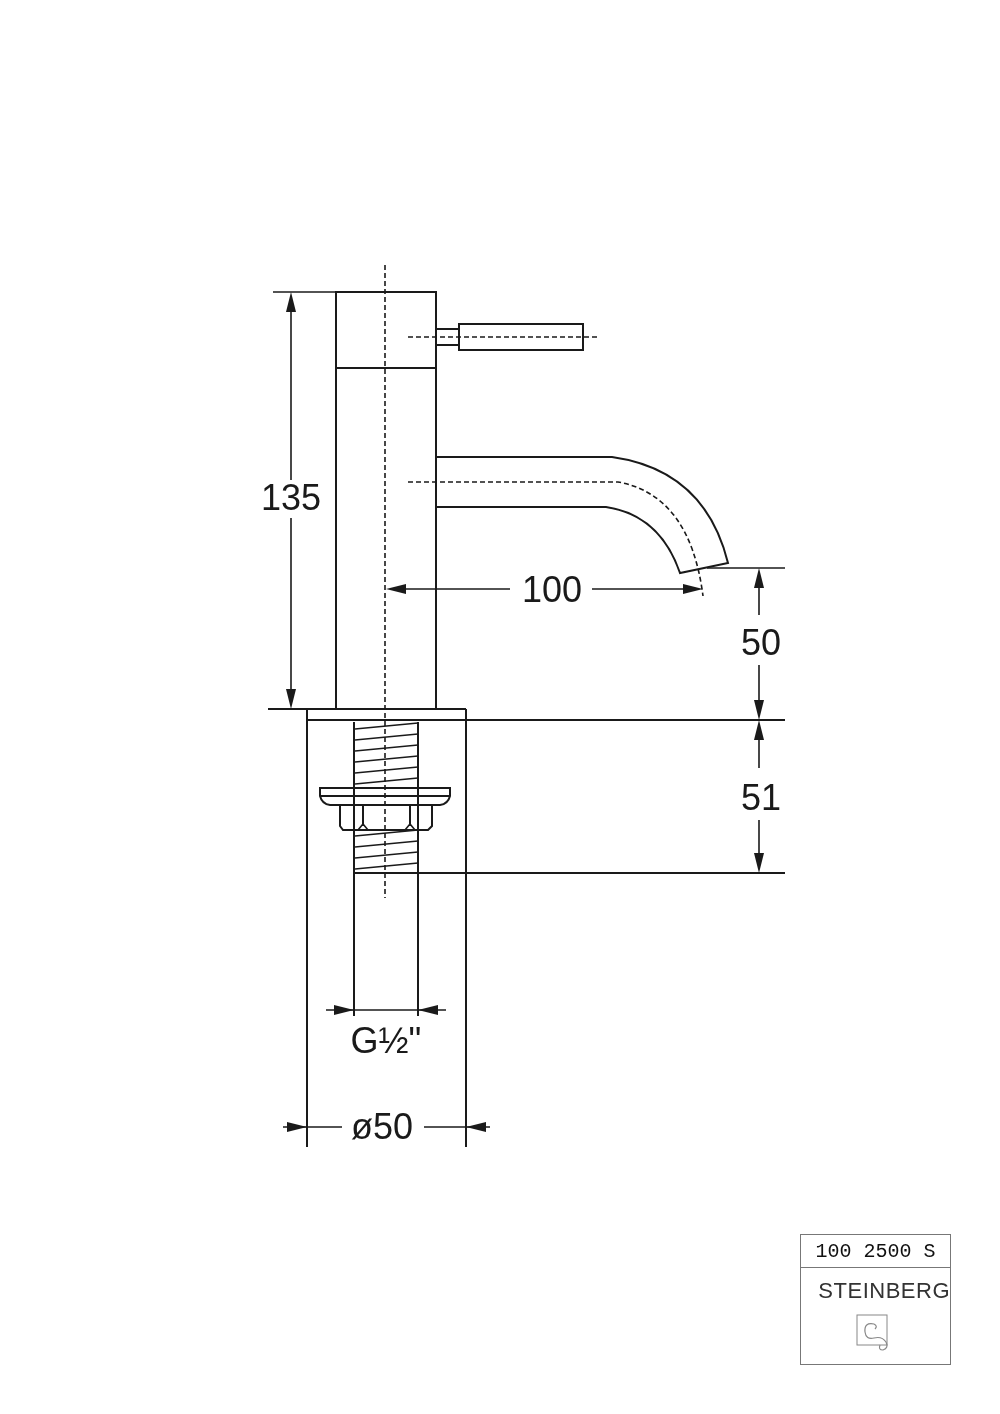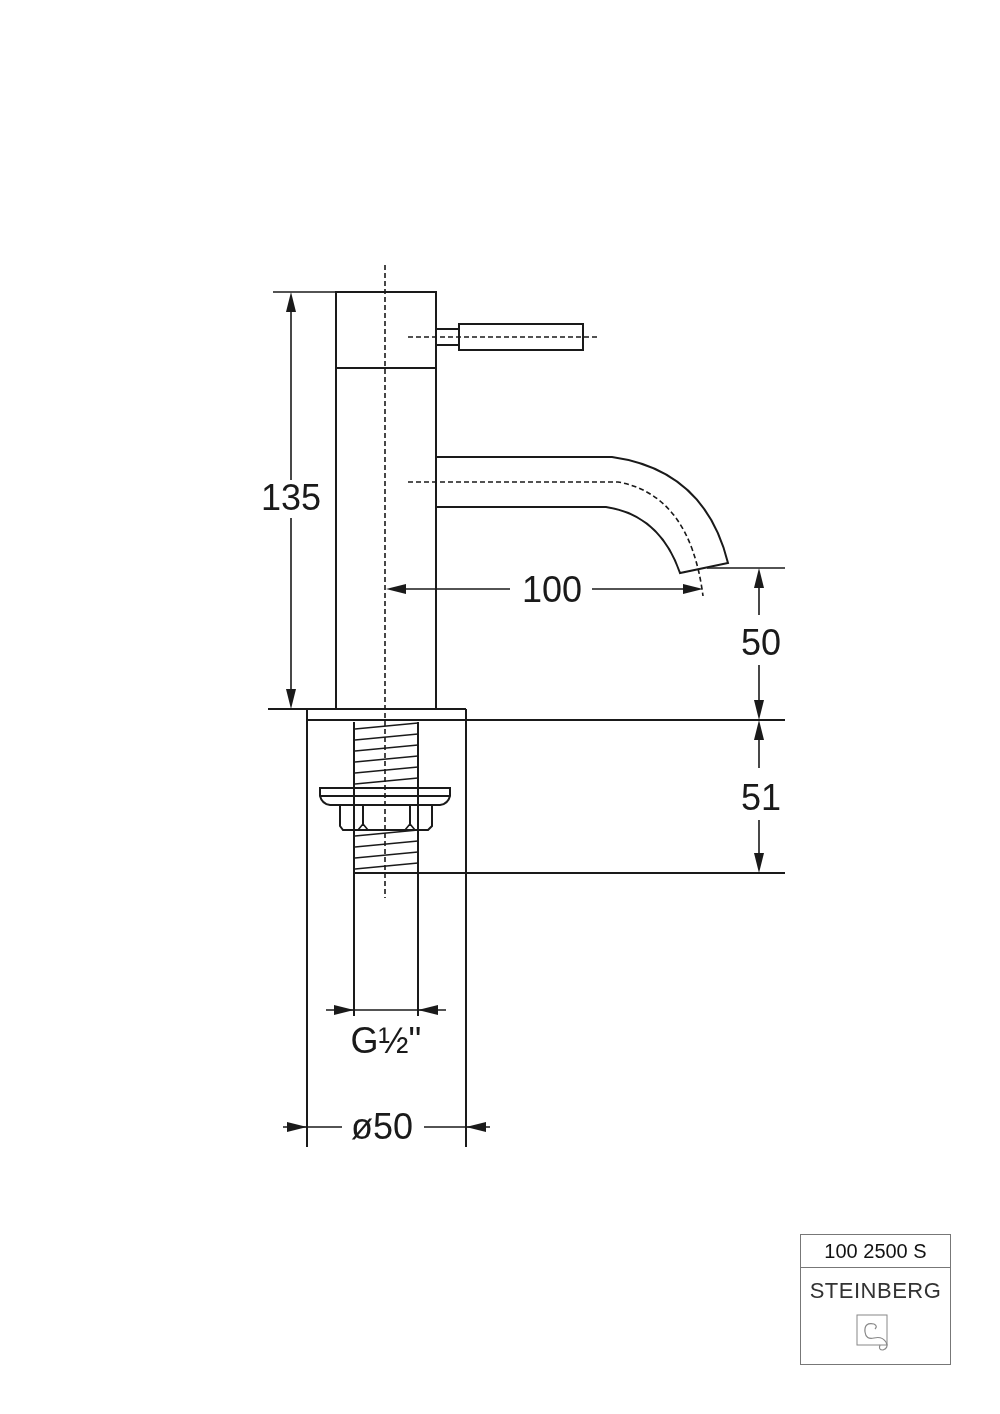--- a/index.html
+++ b/index.html
@@ -6,22 +6,22 @@
     body { width: 1000px; height: 1414px; position: relative; overflow: hidden; }
     #drawing { position: absolute; left: 0; top: 0; width: 1000px; height: 1414px; }
     .ln { stroke: #1a1a1a; stroke-width: 2; fill: none; }
     .thin { stroke: #1a1a1a; stroke-width: 1.6; fill: none; }
     .dash { stroke: #1a1a1a; stroke-width: 1.6; fill: none; stroke-dasharray: 5 3; }
     .arrow { fill: #1a1a1a; stroke: none; }
     .dim-text { font-family: "Liberation Sans", sans-serif; font-size: 36px; fill: #1a1a1a; }
     .title-block { position: absolute; left: 800px; top: 1234px; width: 151px; height: 131px;
       border: 1px solid #777; box-sizing: border-box; background: #fff; }
     .tb-code { height: 32px; border-bottom: 1px solid #777; display: flex; align-items: center;
-      justify-content: center; font-family: Liberation Sans, sans-serif; font-size: 20px; color: #111; }
-    .tb-brand { text-align: center; font-family: "Liberation Sans", sans-serif; font-size: 22px;
+      justify-content: center; font-family: Liberation Mono, monospace; font-size: 20px; color: #111; }
+    .tb-brand { text-align: right; font-family: "Liberation Sans", sans-serif; font-size: 22px;
       color: #333; margin-top: 10px; letter-spacing: 0.5px; }
     .tb-logo { position: absolute; left: 55px; top: 79px; width: 40px; height: 40px; }
   </style>
 </head>
 <body>
 
 <svg id="drawing" viewBox="0 0 1000 1414" xmlns="http://www.w3.org/2000/svg">
 
   <line class="dash" x1="385" y1="265" x2="385" y2="898"></line>
 

